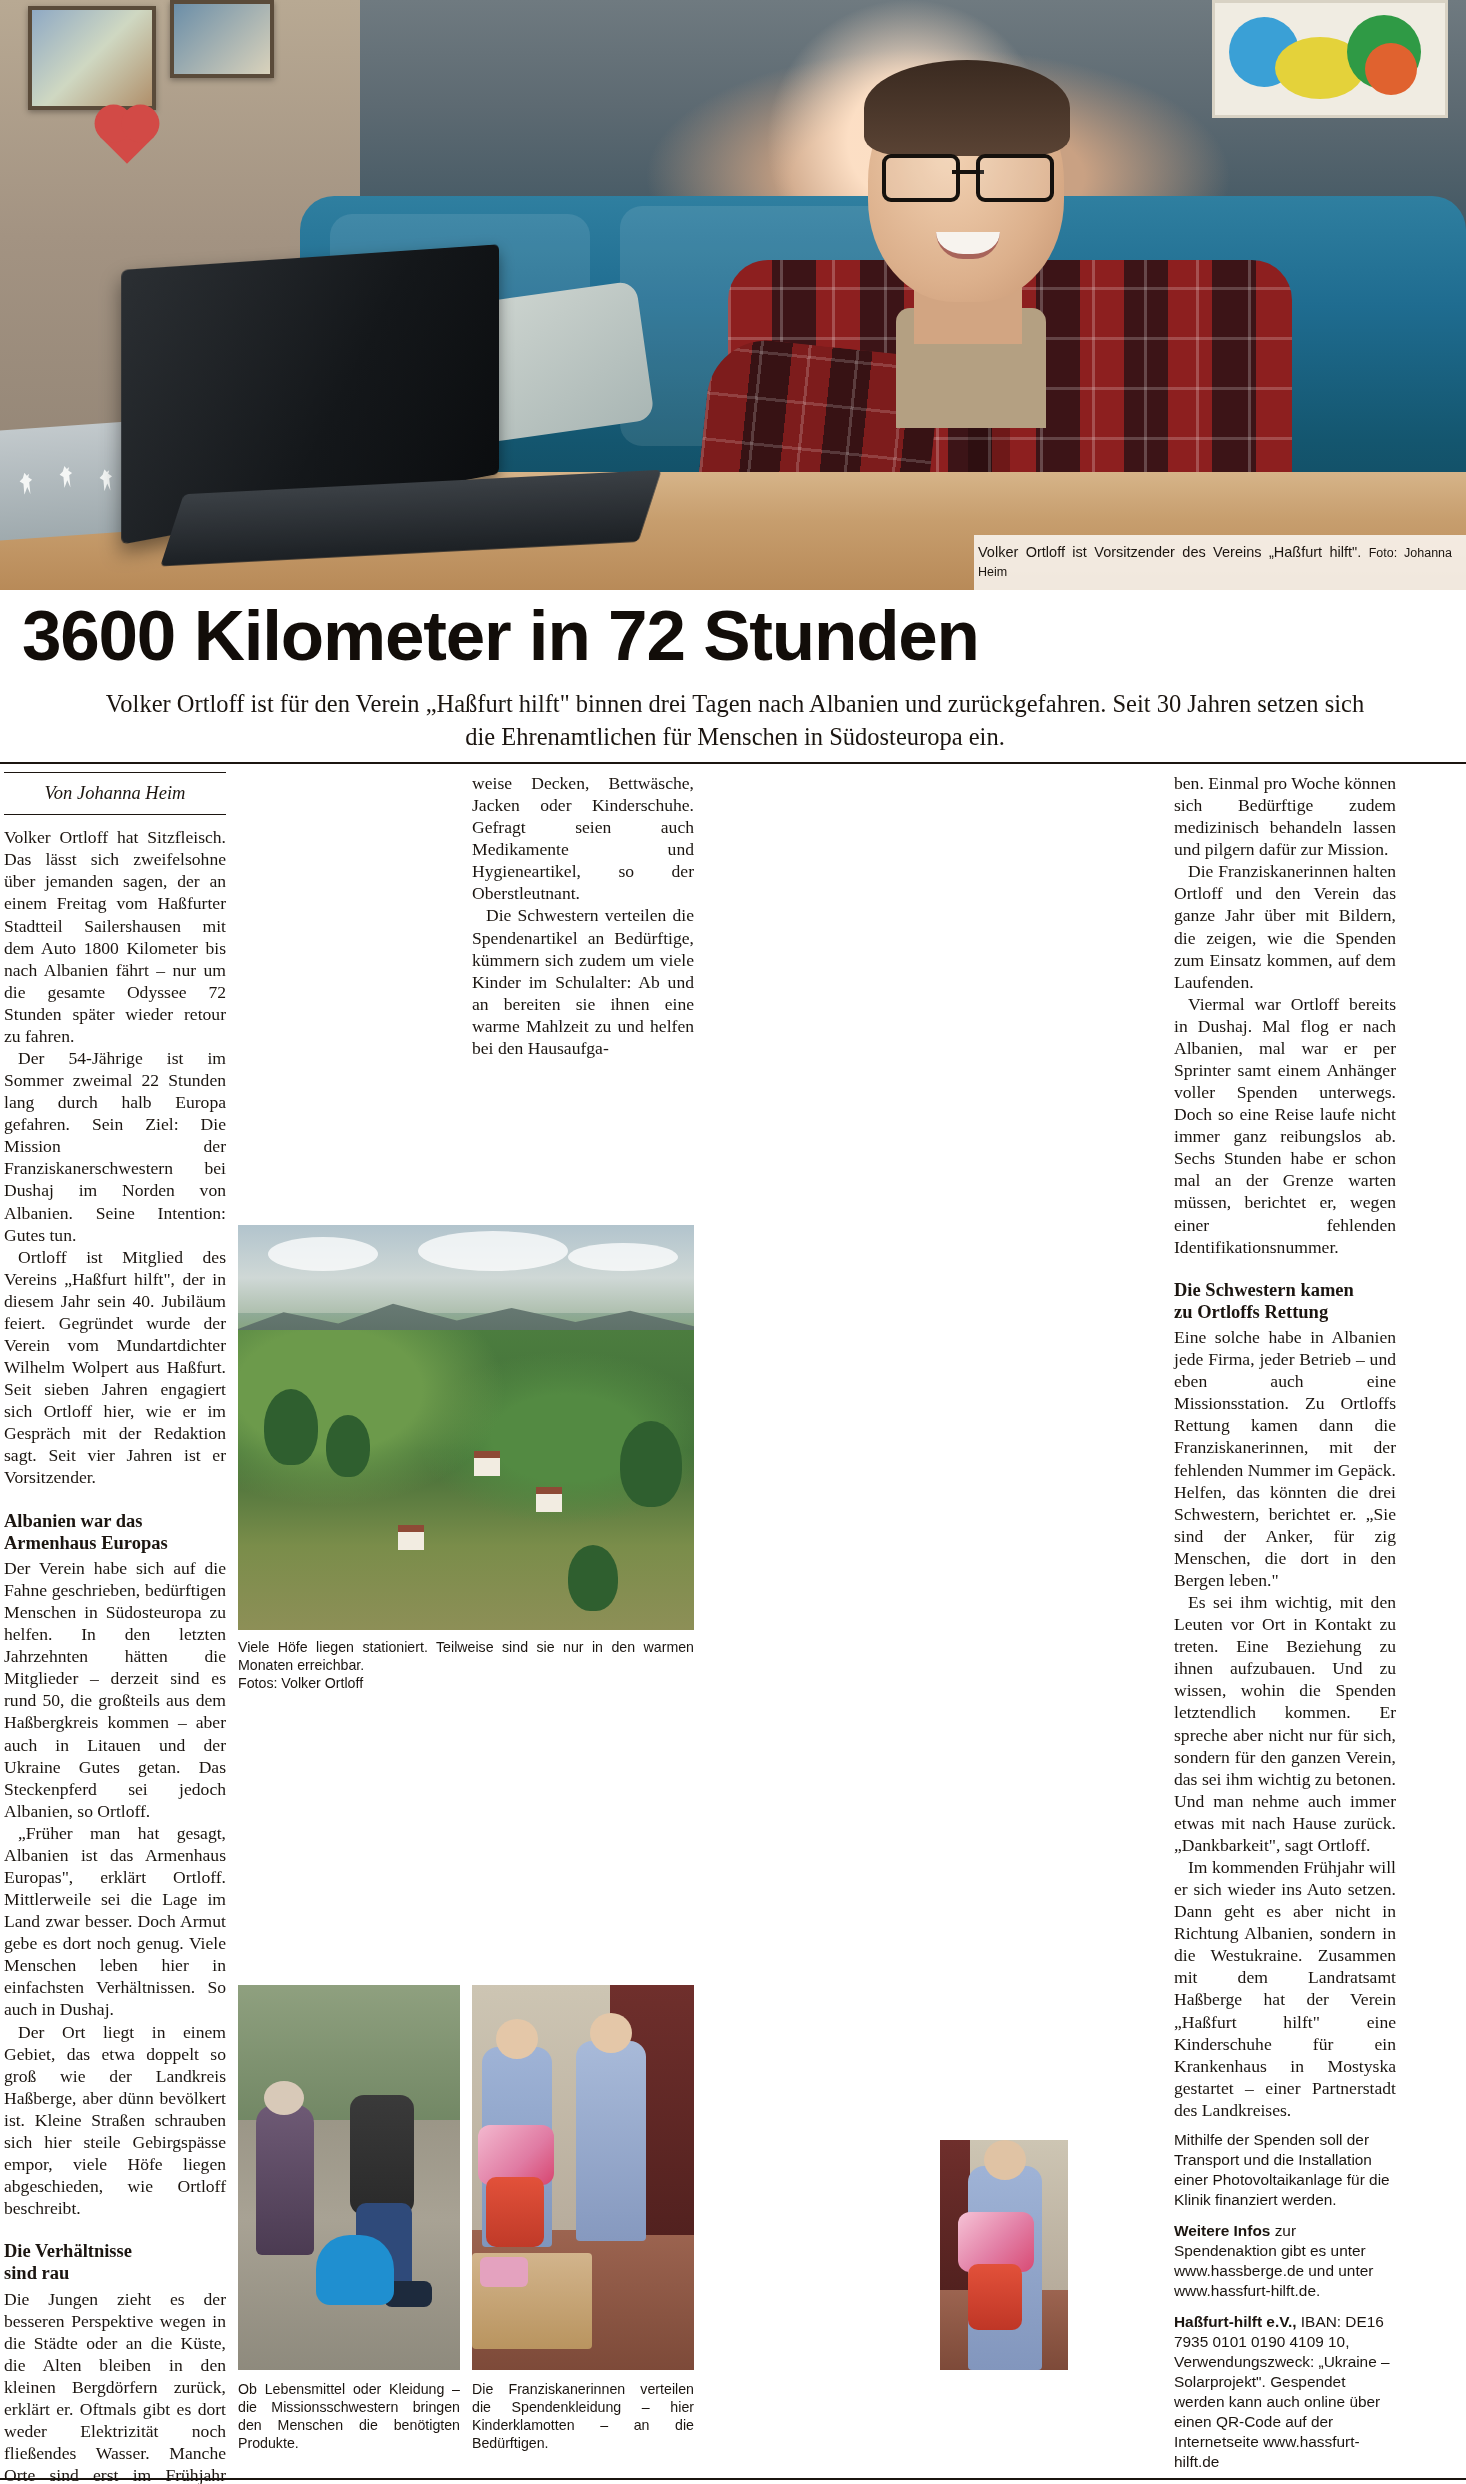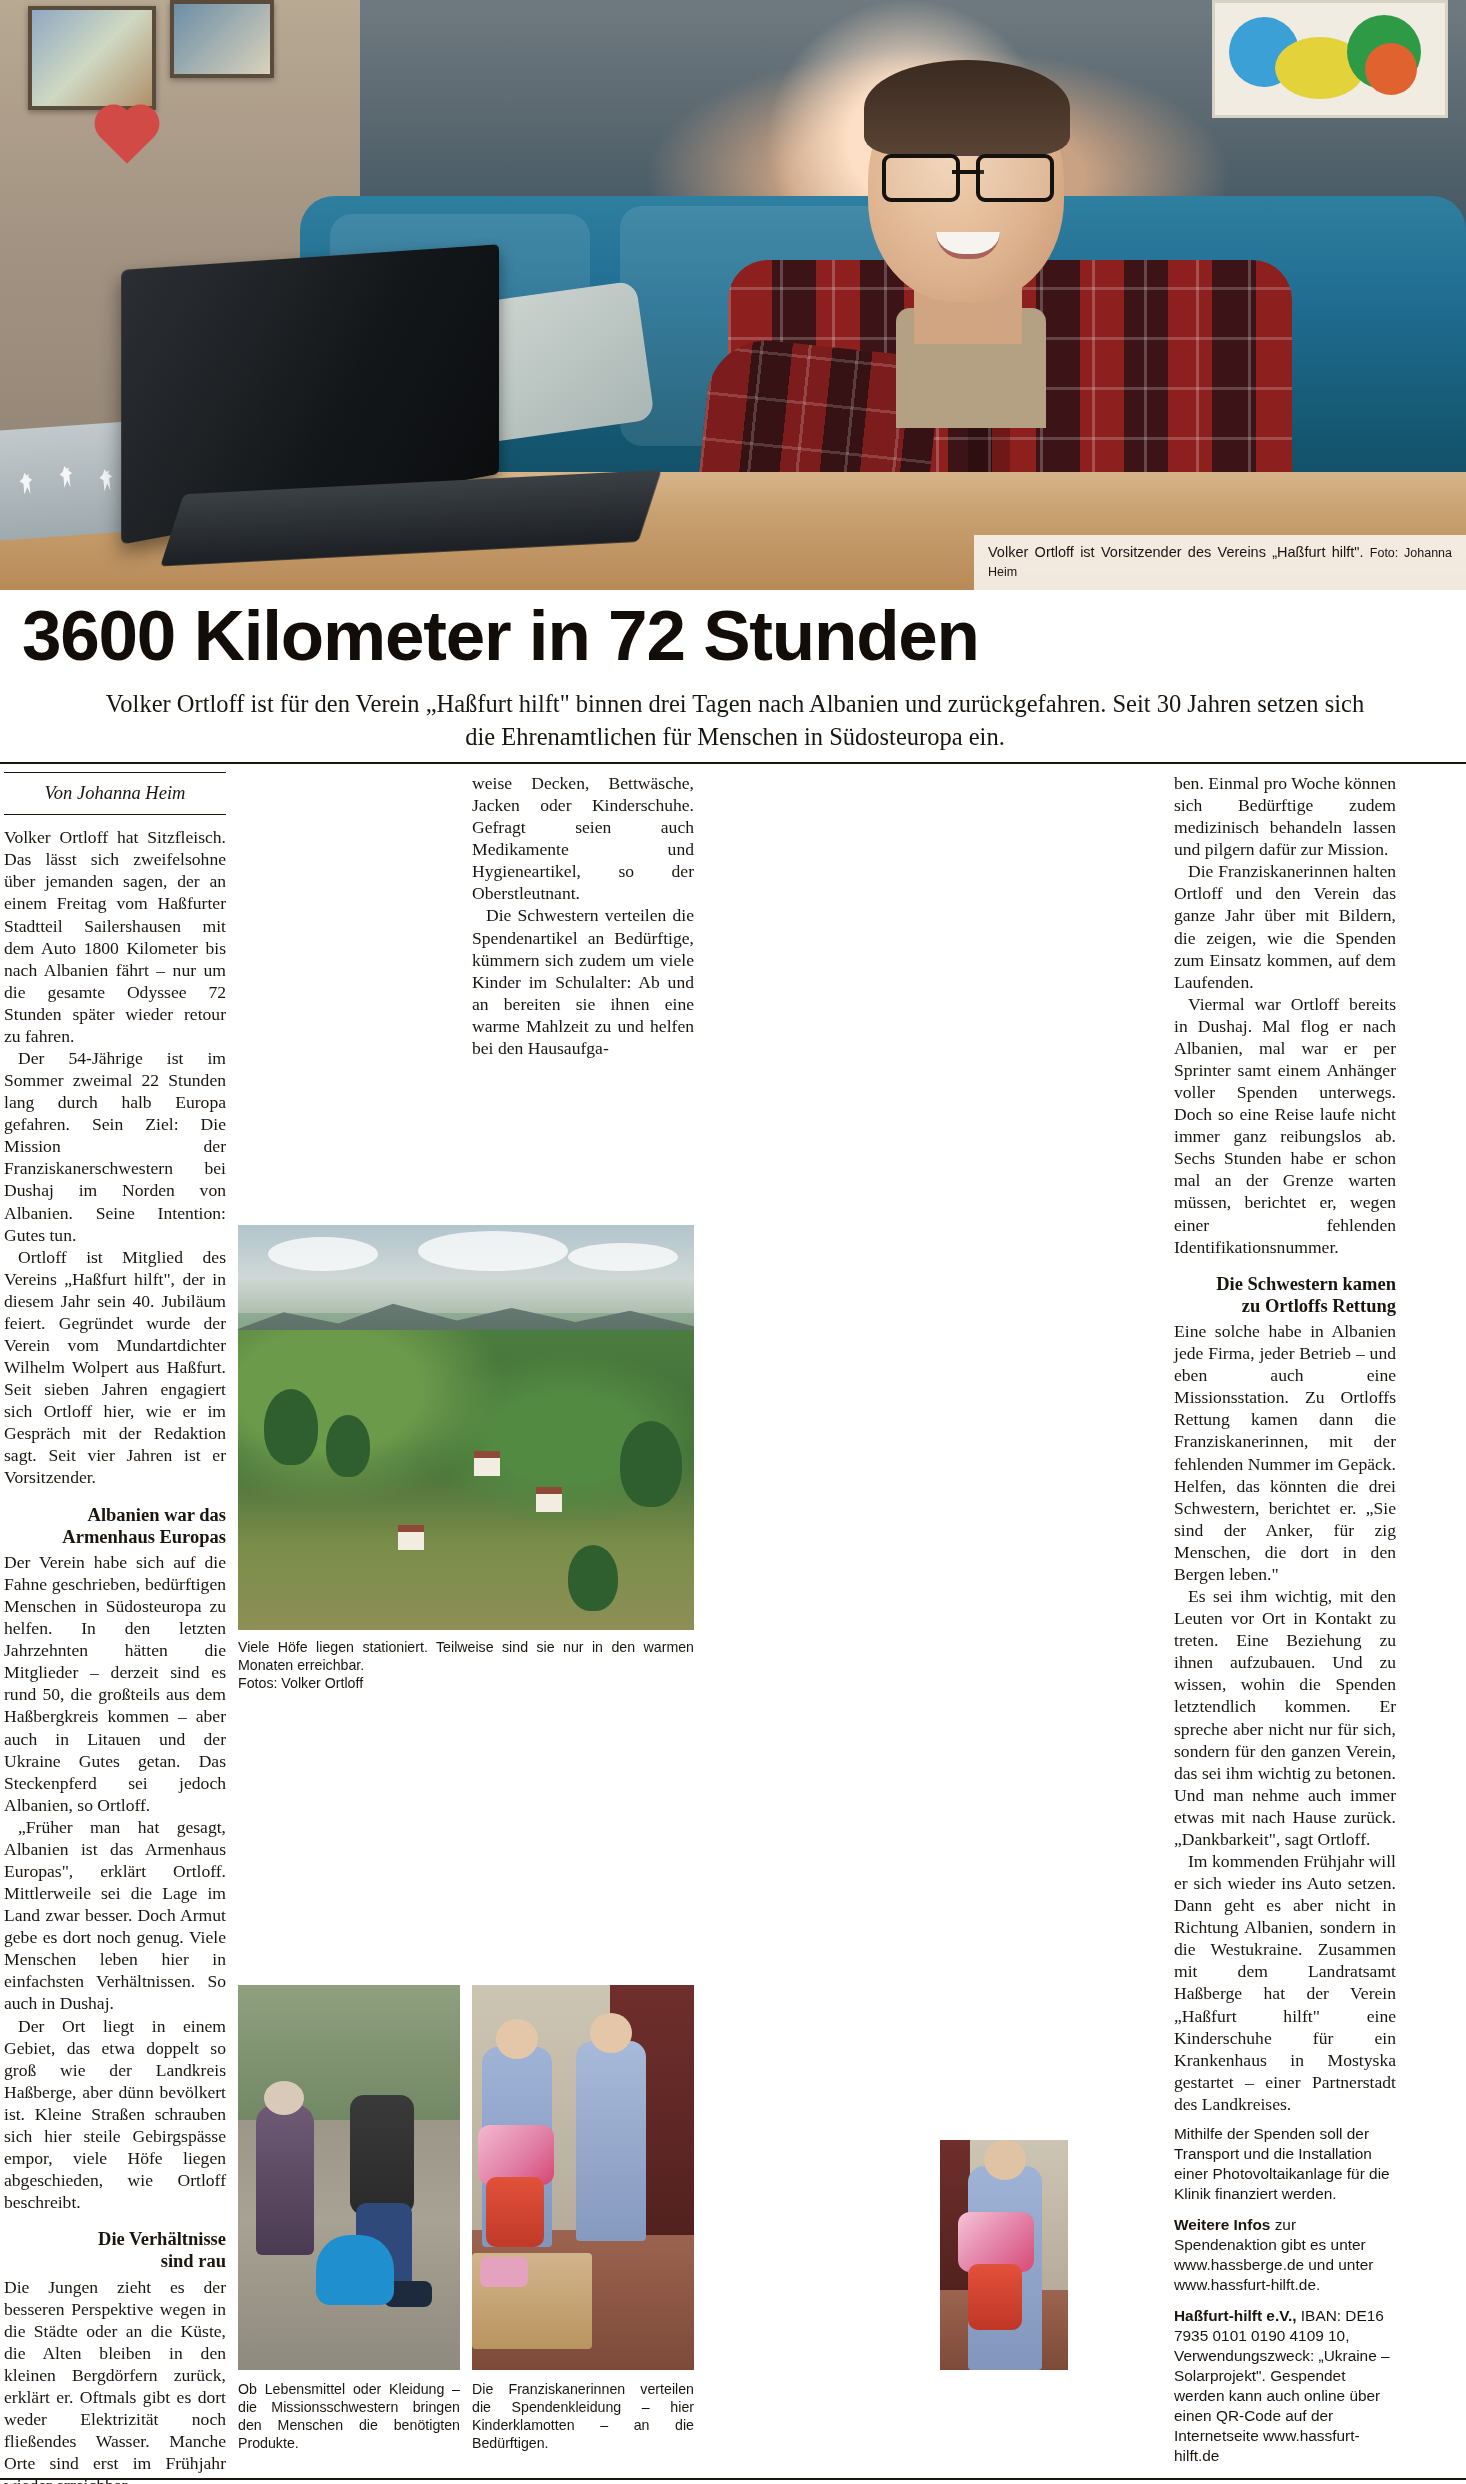--- a/index.html
+++ b/index.html
@@ -89,21 +89,21 @@
   .placket{position:absolute;left:268px;top:214px;width:42px;height:330px;background:rgba(0,0,0,.22);}
   .arm{position:absolute;left:0px;top:300px;width:230px;height:244px;border-radius:60px 30px 0 0;
     background:
       repeating-linear-gradient(90deg, rgba(255,255,255,.18) 0 3px, rgba(255,255,255,0) 3px 48px),
       repeating-linear-gradient(0deg, rgba(255,255,255,.16) 0 3px, rgba(255,255,255,0) 3px 46px),
       repeating-linear-gradient(90deg, #7d1c1c 0 40px, #371214 40px 80px),
       #9c2222;transform:rotate(6deg);}
   .hand{position:absolute;left:-26px;top:488px;width:126px;height:62px;border-radius:30px;background:#e8c3a0;transform:rotate(-9deg);}
 
   
-  .hero-cap{position:absolute;right:0;bottom:0;width:492px;padding:8px 14px 9px 14px;
+  .hero-cap{position:absolute;right:0;bottom:0;width:492px;padding:8px 14px 9px 4px;
     background:rgba(255,255,255,.80);box-sizing:border-box;
     font-family:"Liberation Sans", sans-serif;font-size:14.5px;line-height:1.30;color:#1b1510;
     text-align:justify;}
   .hero-cap .credit{font-size:12.5px;}
 
   
   .headline{position:absolute;left:22px;top:600px;width:1422px;
     font-family:"Liberation Sans", sans-serif;font-weight:bold;
     font-size:71px;line-height:1.0;letter-spacing:-1.2px;color:#120d09;}
   .subhead{position:absolute;left:100px;top:688px;width:1270px;text-align:center;
@@ -114,21 +114,21 @@
 
   
   .col{position:absolute;top:772px;width:222px;text-align:justify;
     font-size:17.6px;line-height:1.255;}
   .c1{left:4px;width:222px;}
   .c2{left:238px;width:222px;}
   .c3{left:472px;width:222px;}
   .c6{left:1174px;width:222px;}
   .col p{margin:0;text-indent:14px;}
   .col p.first{text-indent:0;}
-  .sub{margin:15px 0 3px 0;text-align:right;font-weight:bold;font-size:18.5px;line-height:1.2;}
+  .sub{margin:21px 0 3px 0;text-align:left;font-weight:bold;font-size:18.5px;line-height:1.2;}
 
   .byline-box{border-top:1.5px solid #1b1510;border-bottom:1.5px solid #1b1510;
     padding:9px 0 9px 0;margin:0 0 11px 0;text-align:center;font-style:italic;font-size:18.5px;}
 
   
   .colphoto{position:absolute;}
   .ph-cap{font-family:"Liberation Sans", sans-serif;font-size:14.2px;line-height:1.26;
     text-align:justify;margin-top:5px;color:#1b1510;}
   .ph-credit{font-family:Liberation Sans, sans-serif;font-size:14.2px;line-height:1.26;color:#1b1510;}
 

